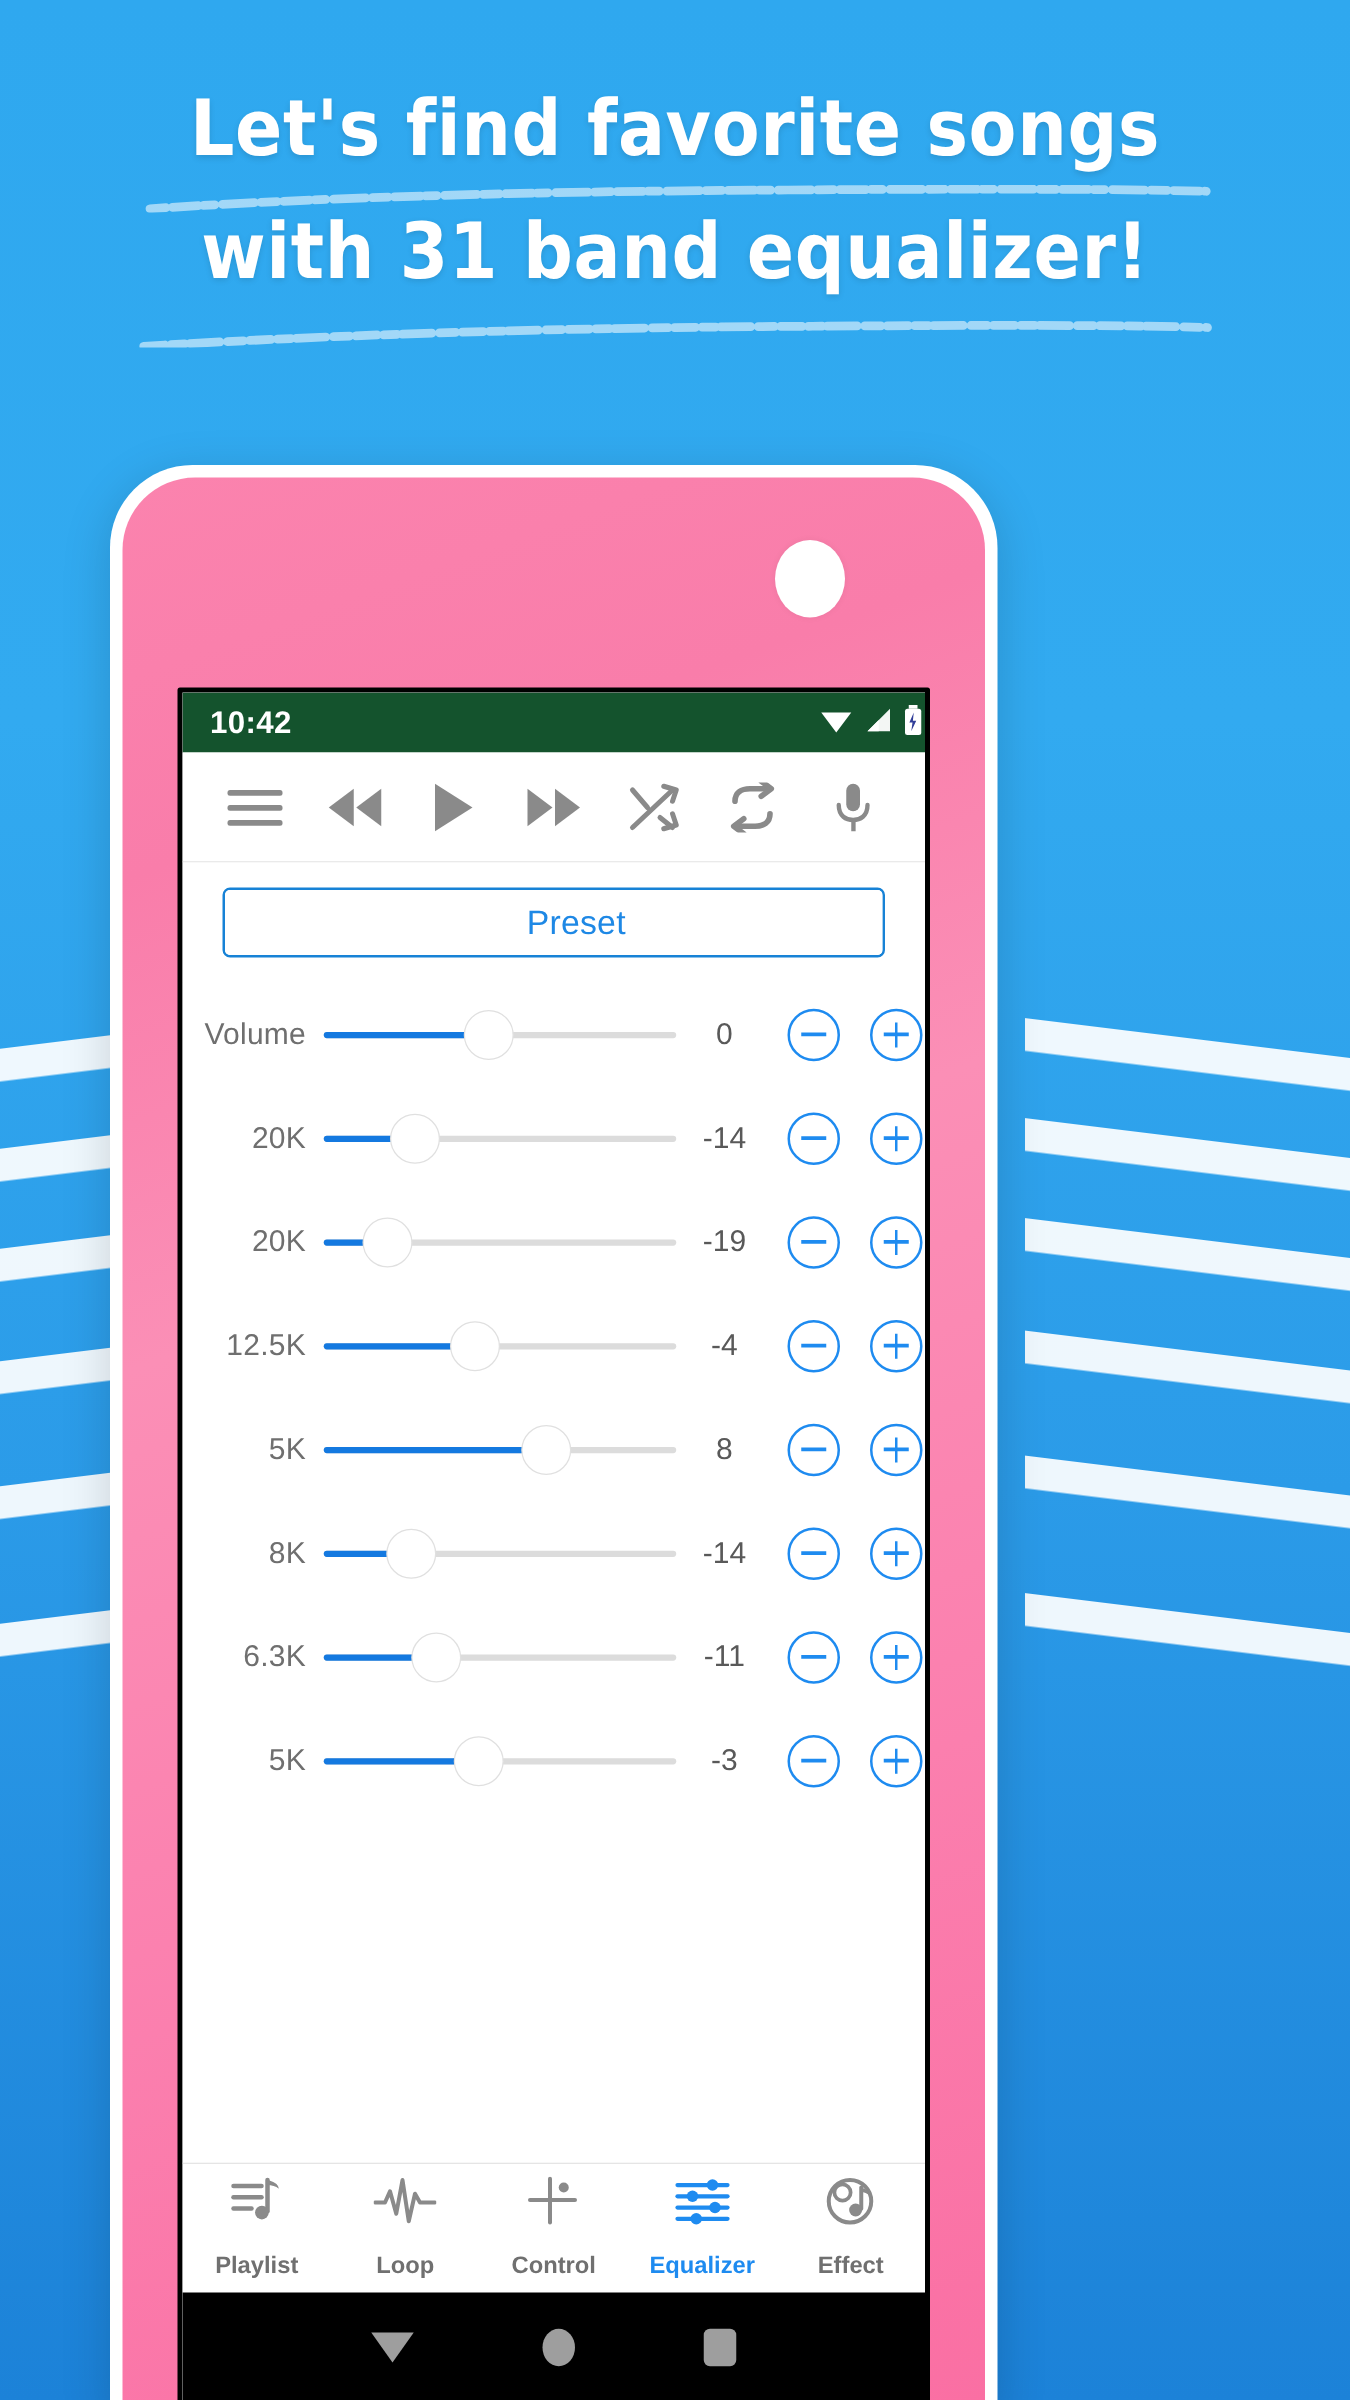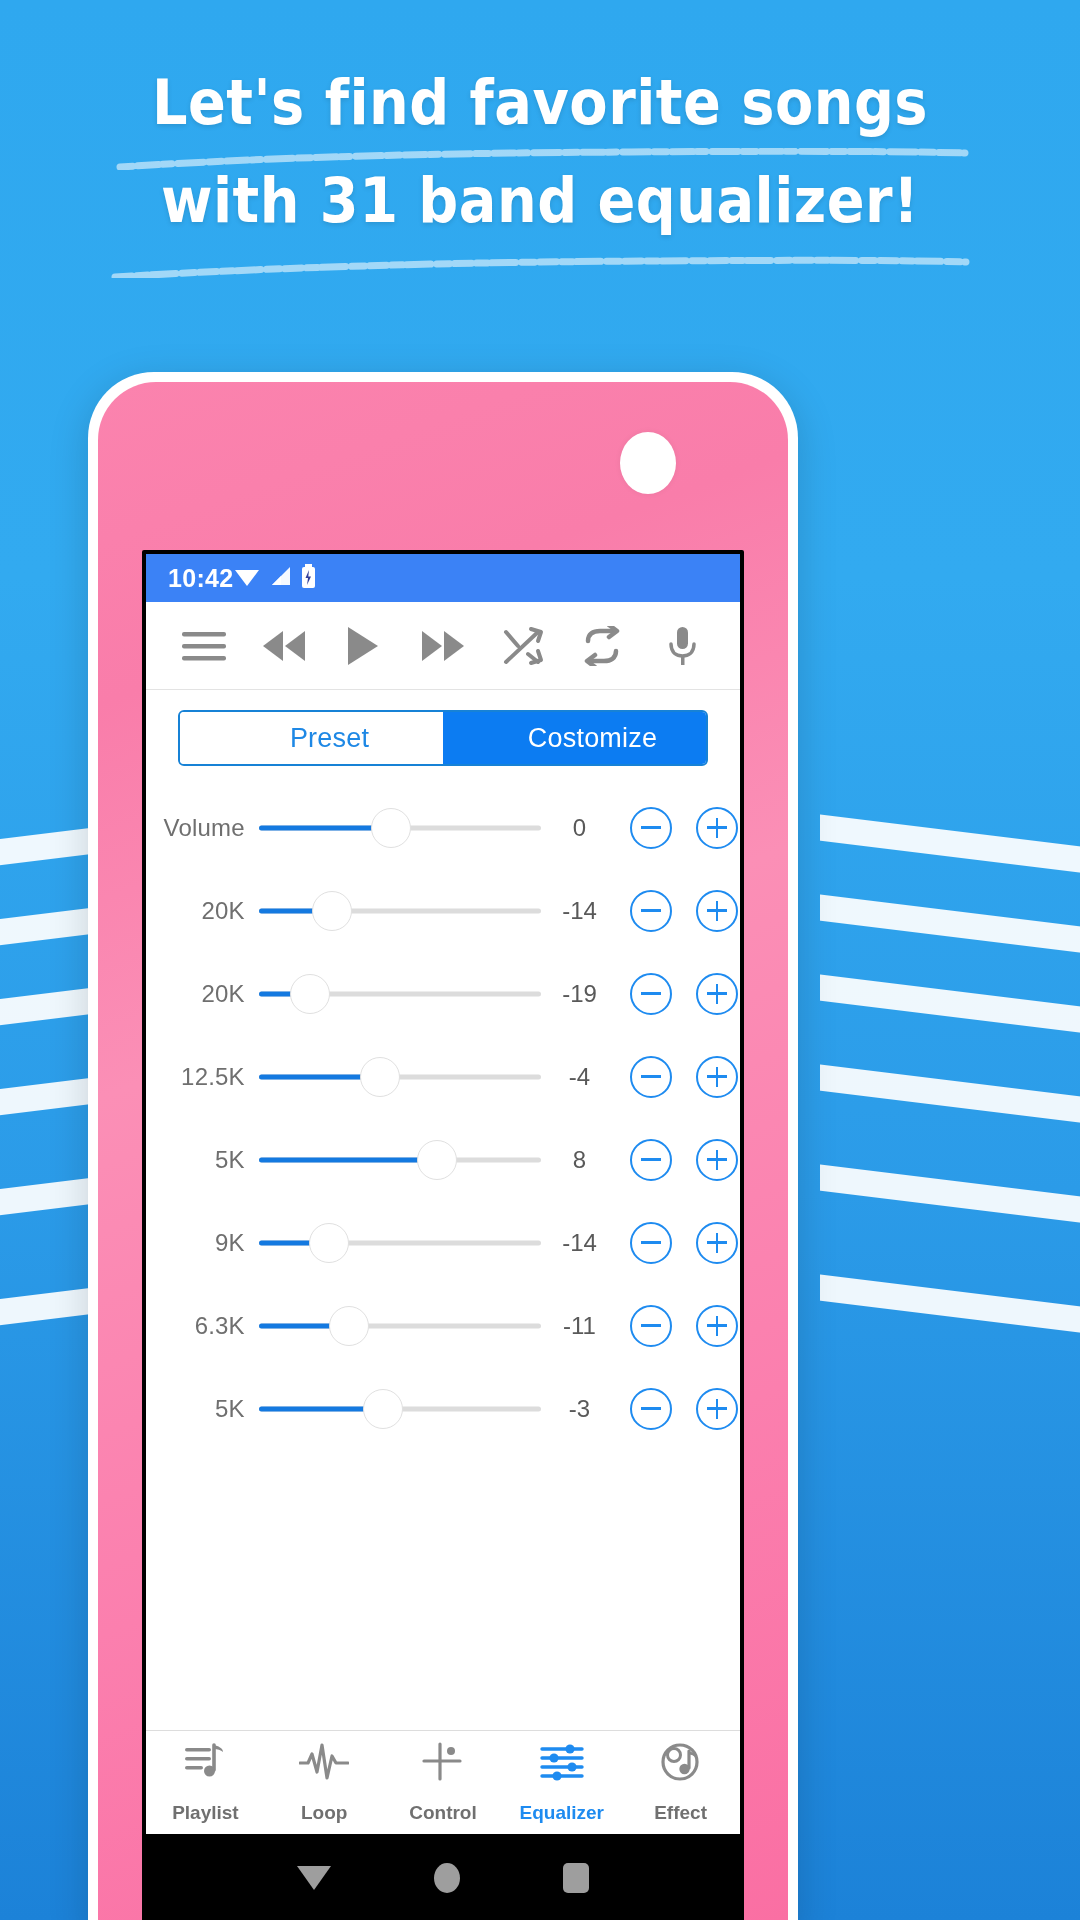--- a/index.html
+++ b/index.html
@@ -76,22 +76,22 @@
   }
   #screen {
     width: 100%; height: 100%;
     background: #fff; overflow: hidden; position: relative;
     display: flex; flex-direction: column;
   }
 
   
   #statusbar {
     height: 48px; flex: 0 0 48px;
-    background: #3b82f6;
-    display: flex; align-items: center; 
+    background: #14532d;
+    display: flex; align-items: center; justify-content: space-between;
     padding: 0 2px 0 22px;
   }
   #clock { color: #fff; font-size: 25px; font-weight: bold; letter-spacing: 0.3px; }
   #sysicons { display: flex; align-items: center; gap: 9px; }
 
   
   #toolbar {
     flex: 0 0 88px;
     display: flex; align-items: center; justify-content: space-around;
     background: #fff;
@@ -287,21 +287,20 @@
                 <rect x="10" y="2" width="11" height="22" rx="5.5" fill="#8a8a8a"></rect>
                 <path d="M4,19 C4,28 10,31 15.5,31 C21,31 27,28 27,19" stroke="#8a8a8a" stroke-width="3.5" fill="none" stroke-linecap="round"></path>
                 <rect x="14" y="31" width="3.5" height="9" fill="#8a8a8a"></rect>
               </svg>
             </div>
           </div>
 
           <div id="seg-wrap">
             <div id="segment">
               <div class="seg inactive">Preset</div>
-              <div class="seg active">Costomize</div>
             </div>
           </div>
 
           <div id="eqlist">
               <div class="eqrow">
                 <div class="eq-label">Volume</div>
                 <div class="eq-slider">
                   <div class="eq-track"></div>
                   <div class="eq-fill" style="width:47%"></div>
                   <div class="eq-thumb" style="left:47%"></div>
@@ -358,21 +357,21 @@
                   <div class="eq-fill" style="width:63%"></div>
                   <div class="eq-thumb" style="left:63%"></div>
                 </div>
                 <div class="eq-value">8</div>
                 <div class="eq-btns">
                   <div class="circ-btn minus"></div>
                   <div class="circ-btn plus"></div>
                 </div>
               </div>
               <div class="eqrow">
-                <div class="eq-label">9K</div>
+                <div class="eq-label">8K</div>
                 <div class="eq-slider">
                   <div class="eq-track"></div>
                   <div class="eq-fill" style="width:25%"></div>
                   <div class="eq-thumb" style="left:25%"></div>
                 </div>
                 <div class="eq-value">-14</div>
                 <div class="eq-btns">
                   <div class="circ-btn minus"></div>
                   <div class="circ-btn plus"></div>
                 </div>

